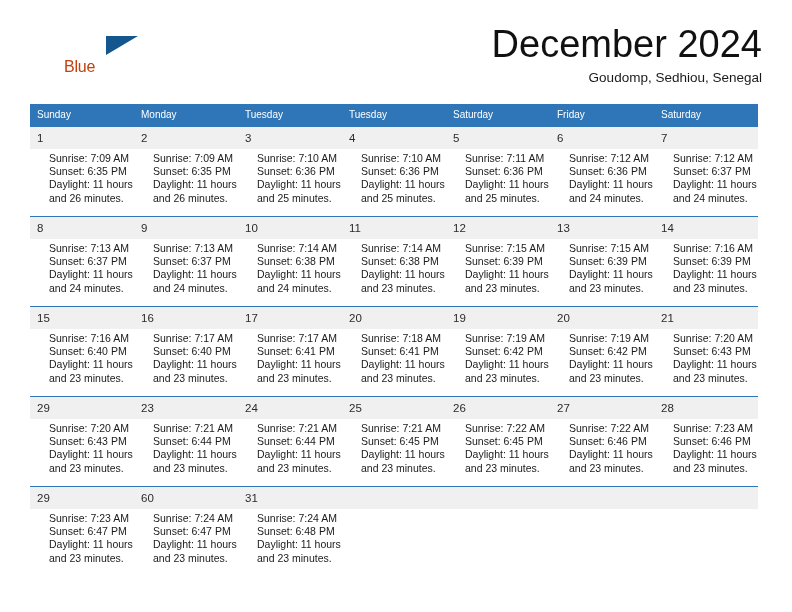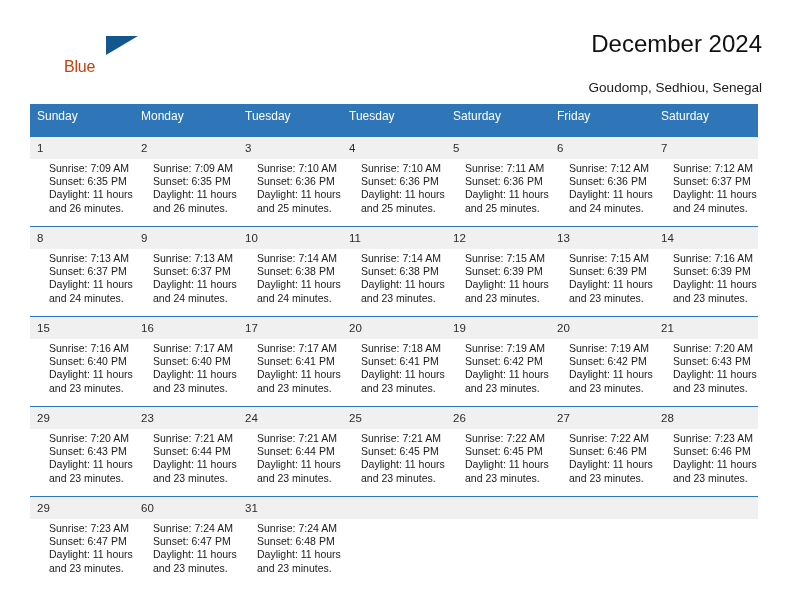--- a/index.html
+++ b/index.html
@@ -66,51 +66,51 @@
     border-bottom: 19px solid transparent;
   }
 
   .title-block {
     position: absolute;
     right: 0;
     top: 0;
     text-align: right;
   }
   .cal-title {
-    font-size: 24px;
+    font-size: 38px;
     font-weight: normal;
     color: #111111;
     line-height: 36px;
     white-space: nowrap;
   }
   .cal-subtitle {
     font-size: 13.5px;
     color: #1a1a1a;
     line-height: 20px;
-    margin-top: 16px;
+    margin-top: 6px;
     white-space: nowrap;
   }
 
   
   .calendar {
     position: absolute;
     left: 30px;
     top: 104px;
     width: 728px;
     border-collapse: collapse;
     table-layout: fixed;
   }
 
   .calendar th {
     background: #2e76b8;
     color: #ffffff;
-    font-size: 12px;
+    font-size: 10px;
     font-weight: normal;
     text-align: left;
-    padding: 5px 0 14px 7px;
+    padding: 5px 0 7px 7px;
     height: 21px;
     box-sizing: border-box;
   }
 
   .calendar td {
     width: 104px;
     vertical-align: top;
     padding: 0;
     border-top: 1.4px solid #2e76b8;
     background: #ffffff;

